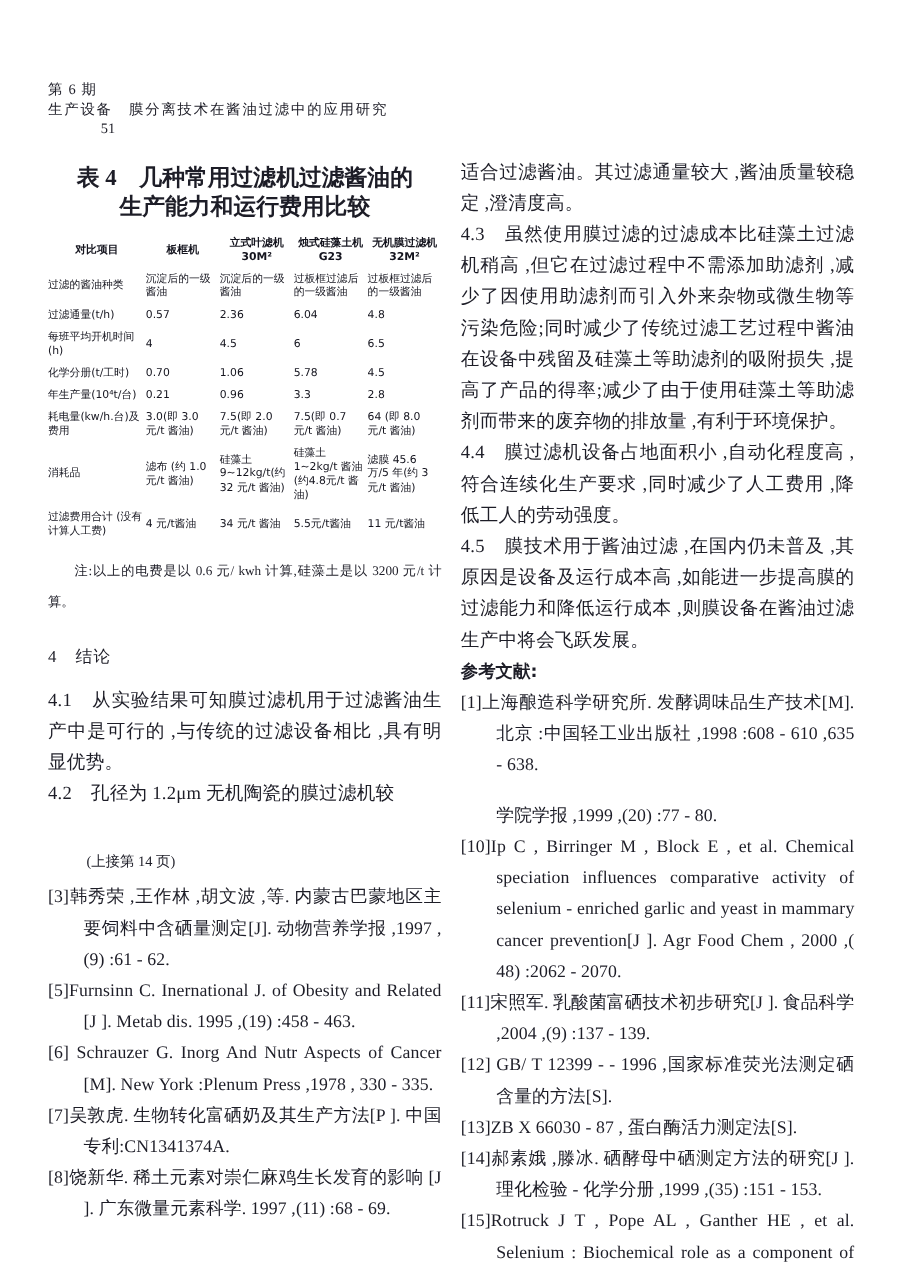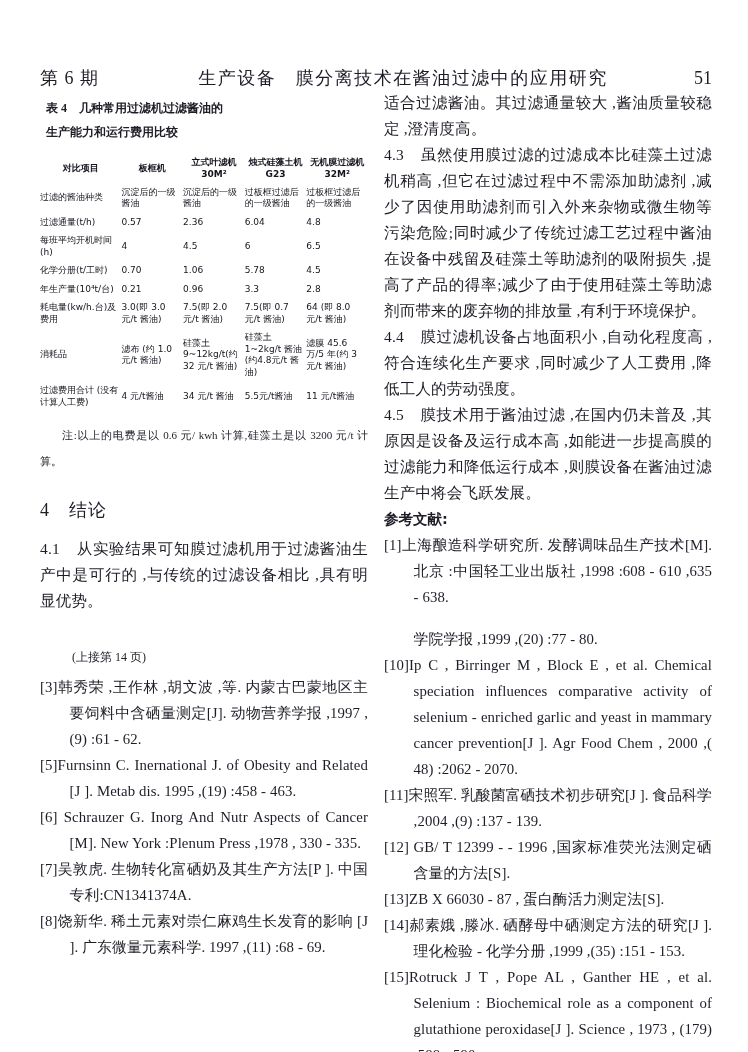--- a/index.html
+++ b/index.html
@@ -4,41 +4,41 @@
 <style>
   html,body { margin:0; padding:0; }
   body {
     width:748px; height:1052px; background:#ffffff; overflow:hidden;
     color:#1d1d27;
     font-family:"Liberation Serif","DejaVu Serif",serif;
   }
   .page { padding:66px 36px 0 40px; }
 
   
-  .runhead { display:flex; align-items:baseline; font-size:18px; margin-bottom:0; }
+  .runhead { display:flex; align-items:baseline; font-size:12px; margin-bottom:16px;flex-direction:column; }
   .runhead .issue { width:110px; letter-spacing:1px; }
   .runhead .rtitle { flex:1; text-align:center; letter-spacing:1.5px; }
   .runhead .pageno { width:56px; text-align:right; }
 
   .columns { display:flex; gap:16px; }
   .col { width:332px; }
 
   
-  .tbl-title { font-weight:bold; font-size:12px; line-height:24px; margin:6px 6px 10px; }
+  .tbl-title { text-align:center; font-weight:bold; font-size:19px; line-height:24px; margin:6px 6px 10px; }
   table.t4 { width:100%; border-collapse:collapse;
     font-family:"DejaVu Sans","Liberation Sans",sans-serif;
     font-size:9px; line-height:11.5px; color:#14141e; table-layout:fixed; }
   .t4 th { font-weight:bold; text-align:center; vertical-align:middle; padding:3px 1px; }
   .t4 td { text-align:left; vertical-align:middle; padding:3.5px 2px 3.5px 0; }
   .t4 .c0 { width:25%; }
   .t4 .c1,.t4 .c2,.t4 .c3,.t4 .c4 { width:18.75%; }
 
   .tbl-note { font-size:11px; line-height:26px; text-indent:2em; margin-top:10px; text-align:justify; }
 
-  .sec-head { font-size:18px; letter-spacing:1px; margin:24px 0 14px; }
+  .sec-head { font-size:14px; letter-spacing:1px; margin:24px 0 14px; }
   .para { font-size:15.5px; line-height:26px; text-align:justify; letter-spacing:0.2px; }
   .para + .para { margin-top:0; }
 
   .refs-head { font-family:"DejaVu Sans","Liberation Sans",sans-serif; font-weight:bold; font-size:14.5px; line-height:26px; }
   .ref { font-size:14.8px; line-height:26px; text-align:justify; padding-left:2em; text-indent:-2em; letter-spacing:0.1px;font-family:Liberation Serif, serif; }
 
   .gap-left { height:30px; }
   .gap-right { height:16px; }
   .cont-from { font-size:12px; line-height:26px; margin-bottom:4px;margin-left:32px; }
 </style>
@@ -130,20 +130,21 @@
             <td>11 元/t酱油</td>
           </tr>
         </tbody>
       </table>
 
       <div class="tbl-note">注:以上的电费是以 0.6 元/ kwh 计算,硅藻土是以 3200 元/t 计算。</div>
 
       <div class="sec-head">4　结论</div>
 
       <div class="para">4.1　从实验结果可知膜过滤机用于过滤酱油生产中是可行的 ,与传统的过滤设备相比 ,具有明显优势。</div>
+      <div class="para">4.2　孔径为 1.2μm 无机陶瓷的膜过滤机较</div>
 
       <div class="gap-left"></div>
 
       <div class="cont-from">(上接第 14 页)</div>
       <div class="ref">[3]韩秀荣 ,王作林 ,胡文波 ,等. 内蒙古巴蒙地区主要饲料中含硒量测定[J]. 动物营养学报 ,1997 ,(9) :61 - 62.</div>
       <div class="ref">[5]Furnsinn C. Inernational J. of Obesity and Related [J ]. Metab dis. 1995 ,(19) :458 - 463.</div>
       <div class="ref">[6] Schrauzer G.  Inorg And Nutr Aspects of Cancer [M]. New York :Plenum Press ,1978 , 330 - 335.</div>
       <div class="ref">[7]吴敦虎. 生物转化富硒奶及其生产方法[P ]. 中国专利:CN1341374A.</div>
       <div class="ref">[8]饶新华. 稀土元素对崇仁麻鸡生长发育的影响 [J ]. 广东微量元素科学. 1997 ,(11) :68 - 69.</div>
 

